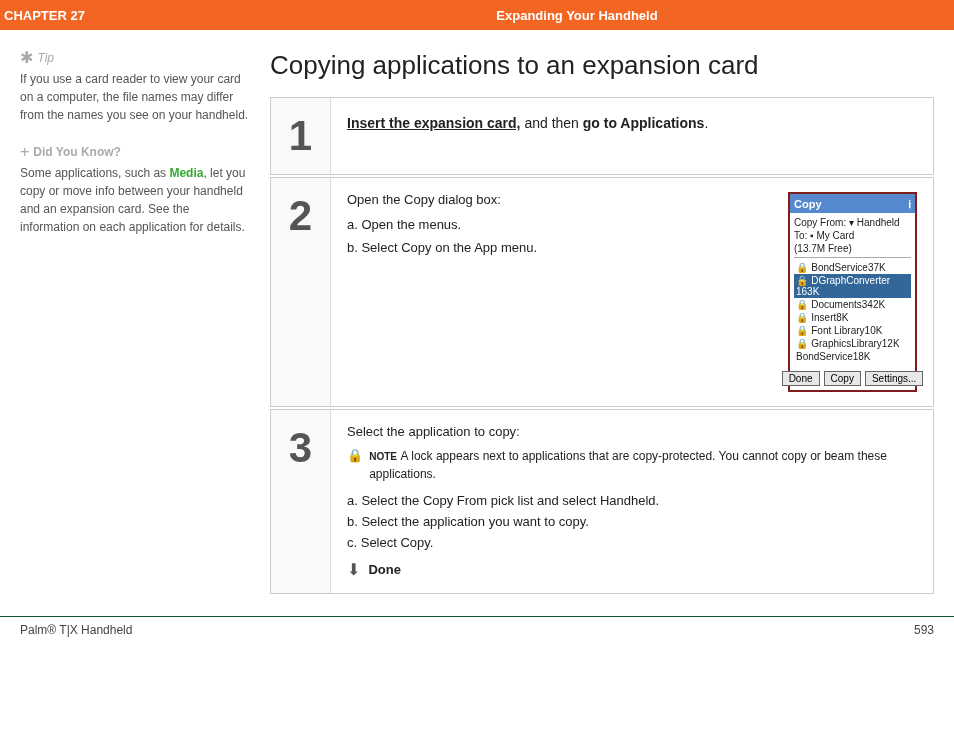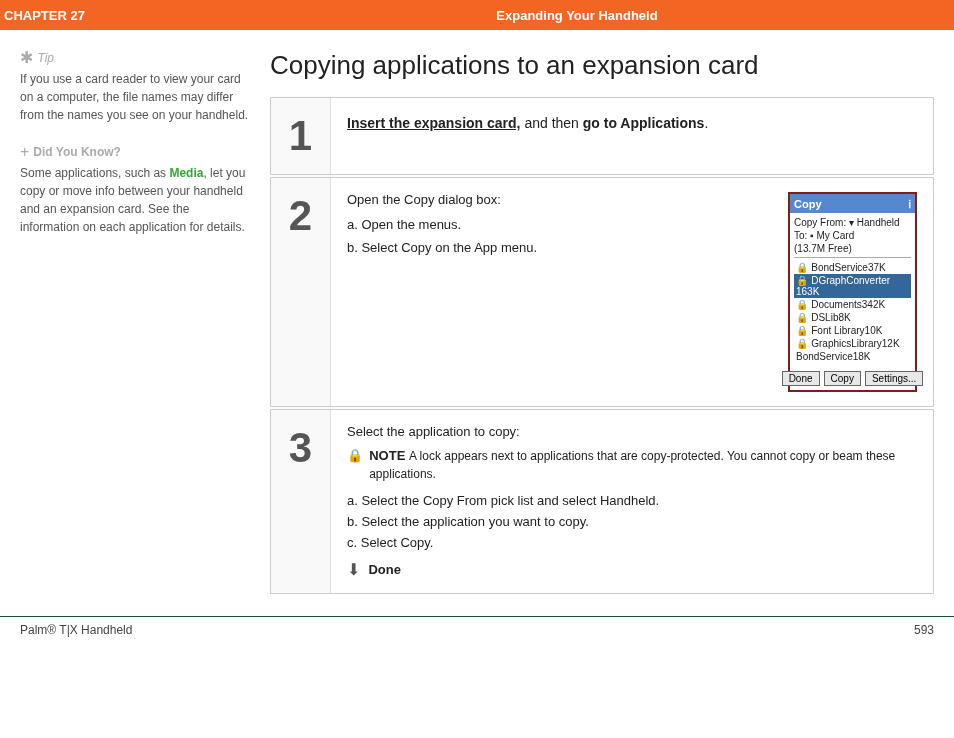--- a/index.html
+++ b/index.html
@@ -200,21 +200,21 @@
       gap: 6px;
       margin-bottom: 10px;
     }
     .note-icon {
       color: #cc3333;
       font-size: 13px;
       margin-top: 1px;
     }
     .note-label {
       font-weight: bold;
-      font-size: 13px;
+      font-size: 10px;
     }
     .note-text { font-size: 12px; color: #222; line-height: 1.5; }
     .step3-item { font-size: 13px; margin-bottom: 6px; color: #222; }
 
     .done-section {
       display: flex;
       align-items: center;
       gap: 8px;
       margin-top: 10px;
     }
@@ -312,21 +312,21 @@
               </div>
               <div class="dialog-list-item selected">
                 <span>🔒 DGraphConverter</span>
                 <span>163K</span>
               </div>
               <div class="dialog-list-item">
                 <span>🔒 Documents</span>
                 <span>342K</span>
               </div>
               <div class="dialog-list-item">
-                <span>🔒 DSLib</span>
+                <span>🔒 Insert</span>
                 <span>8K</span>
               </div>
               <div class="dialog-list-item">
                 <span>🔒 Font Library</span>
                 <span>10K</span>
               </div>
               <div class="dialog-list-item">
                 <span>🔒 GraphicsLibrary</span>
                 <span>12K</span>
               </div>

